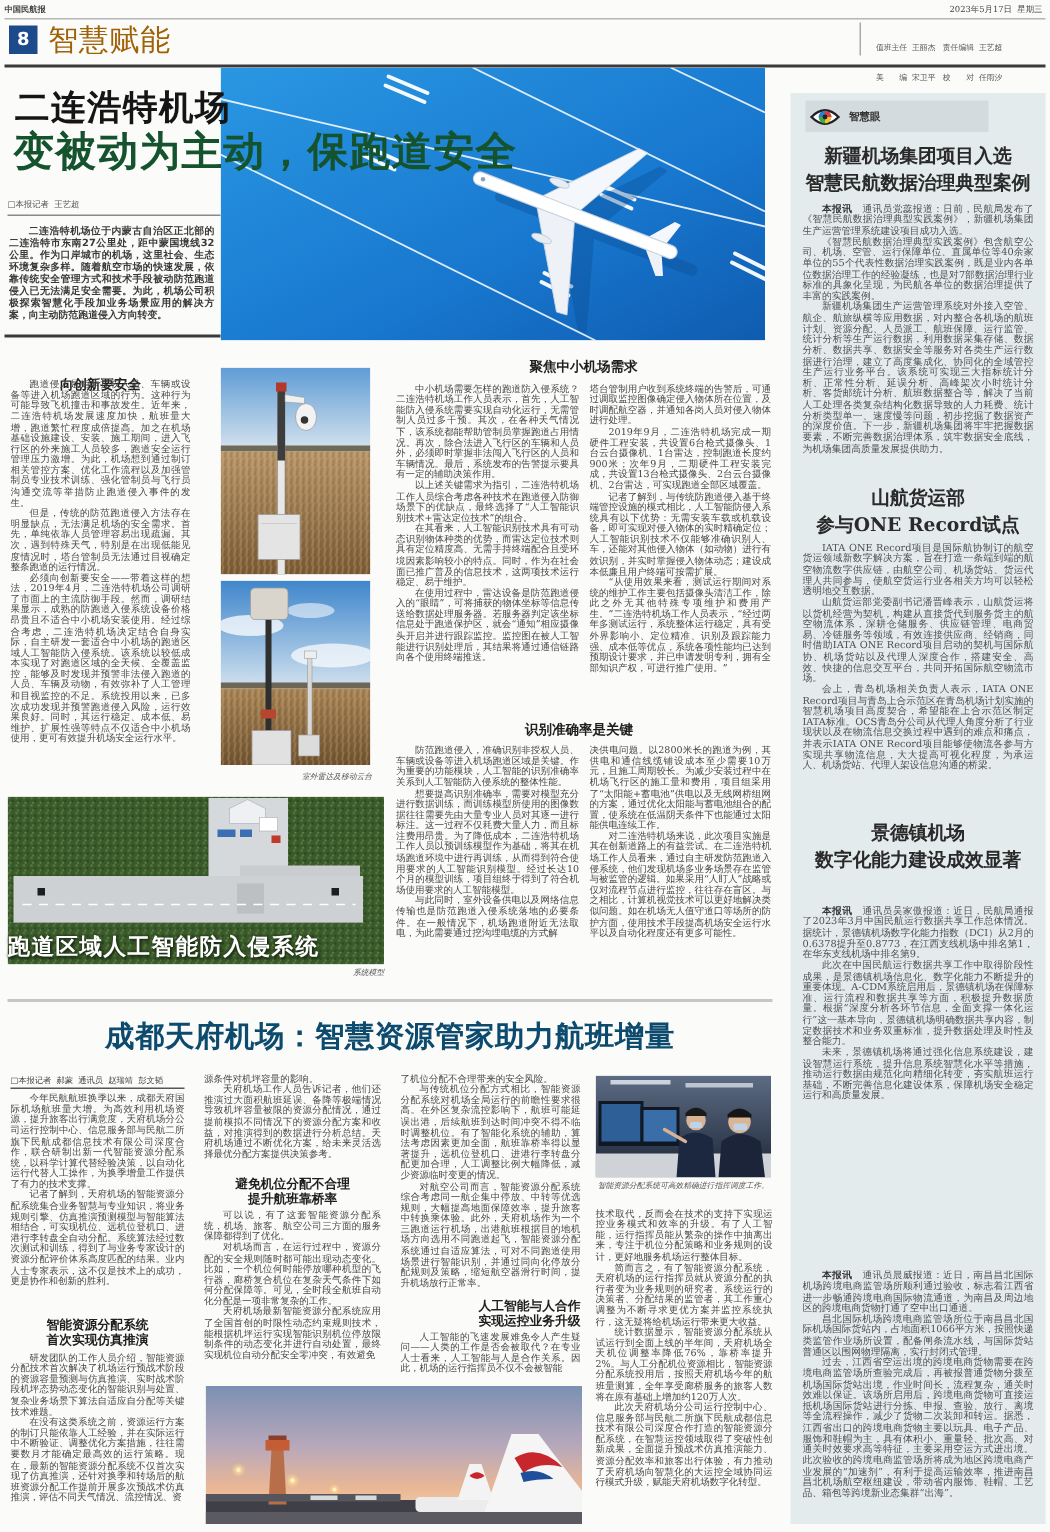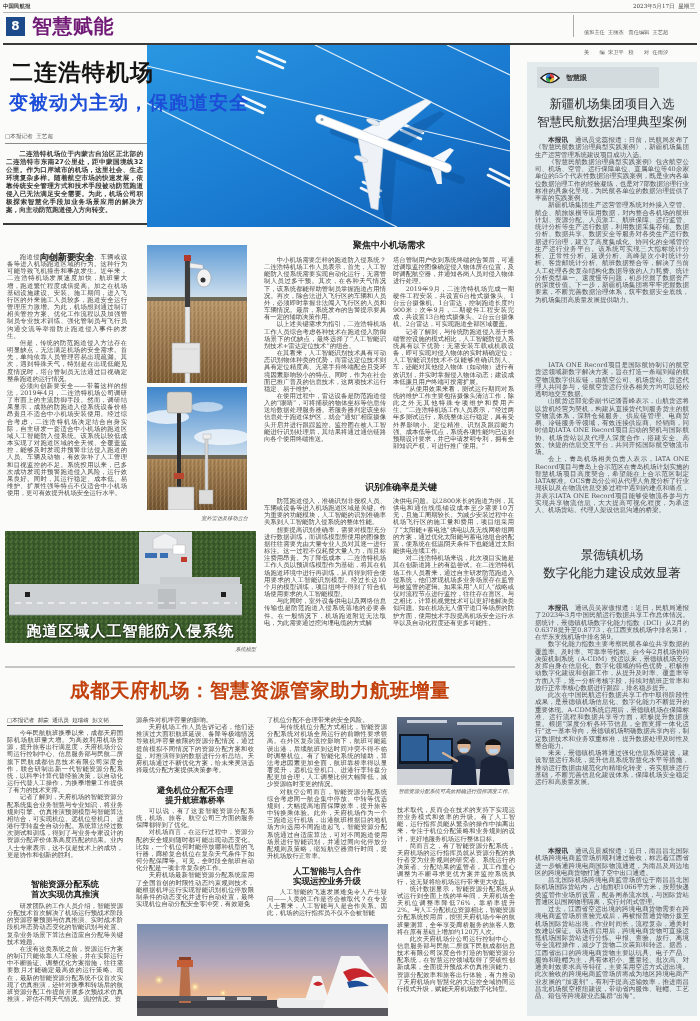--- a/index.html
+++ b/index.html
@@ -4,52 +4,52 @@
 <style>
 *{box-sizing:border-box;}
 html,body{margin:0;padding:0;background:#ffffff;}
 .page{position:relative;width:700px;height:1021px;overflow:hidden;background:#fbfbfa;color:#3c3c3c;font-family:"DejaVu Serif","Liberation Serif",serif;}
 .abs{position:absolute;}
 
 .paper-name{left:3px;top:3px;font-size:5.5px;font-weight:bold;color:#444;font-family:"DejaVu Sans","Liberation Sans",sans-serif;}
 .date{right:5px;top:3px;font-size:5.6px;color:#444;white-space:pre;}
 .rule-thin{left:3px;top:12px;width:694px;height:1px;background:#b5b5b5;}
 .pageno{left:6px;top:17px;width:19px;height:19px;background:#1d4a8a;color:#fff;font:bold 12px "DejaVu Sans","Liberation Sans",sans-serif;text-align:center;line-height:19px;}
-.section-title{left:32px;top:14px;font-size:20px;font-weight:bold;color:#701a75;letter-spacing:0.5px;line-height:24px;}
+.section-title{left:32px;top:14px;font-size:20px;font-weight:normal;color:#a16207;letter-spacing:0.5px;line-height:24px;}
 .ed-div{left:573px;top:15px;width:1px;height:22px;background:#aaa;}
 .editors{left:584px;top:16px;width:113px;font-size:5.2px;line-height:6.6px;color:#555;font-family:"DejaVu Sans","Liberation Sans",sans-serif;white-space:pre;}
 .rule-thick{left:3px;top:43px;width:694px;height:2px;background:#3a3a3a;}
 
 .hero{left:147px;top:45px;width:363px;height:182px;overflow:hidden;}
 .hero svg{display:block;}
 .lead-t1{left:10px;top:59px;font-size:23px;line-height:27px;font-weight:bold;color:#151515;font-family:"DejaVu Sans","Liberation Sans",sans-serif;letter-spacing:1px;z-index:3;white-space:nowrap;}
-.lead-t2{left:9px;top:86px;font-size:19px;line-height:32px;font-weight:bold;color:#1d4ed8;font-family:"DejaVu Sans","Liberation Sans",sans-serif;letter-spacing:1px;z-index:3;white-space:nowrap;}
+.lead-t2{left:9px;top:86px;font-size:27px;line-height:32px;font-weight:bold;color:#14532d;font-family:"DejaVu Sans","Liberation Sans",sans-serif;letter-spacing:1px;z-index:3;white-space:nowrap;}
 .lead-byline{left:5px;top:133px;width:142px;font-size:5.6px;color:#555;border-bottom:1px solid #8a8a8a;padding-bottom:2px;white-space:pre;}
 .lead-intro{left:6px;top:150px;width:137px;height:66px;overflow:hidden;font-size:6.6px;line-height:8px;font-weight:bold;color:#3a3a3a;text-align:justify;text-indent:2em;font-family:"DejaVu Sans","Liberation Sans",sans-serif;}
 .lead-rule{left:3px;top:223px;width:144px;height:2px;background:#3a3a3a;}
 
 .col{position:absolute;overflow:hidden;font-size:6.35px;line-height:7.15px;text-align:justify;color:#474747;}
 .col p{margin:0;text-indent:2em;}
 .col p.cont{text-indent:0;}
 .sub-h{position:absolute;text-align:center;font-family:"DejaVu Sans","Liberation Sans",sans-serif;font-weight:bold;color:#1f1f1f;}
 .sub-h span{display:block;}
 .photo{position:absolute;overflow:hidden;}
 .photo svg{display:block;}
 .caption{position:absolute;font-size:5.2px;line-height:6.6px;color:#555;font-style:italic;}
-.model-overlay{left:5px;top:622px;width:251px;text-align:center;font-family:"DejaVu Sans","Liberation Sans",sans-serif;font-weight:bold;font-size:15px;letter-spacing:1px;color:#ffffff;text-shadow:0 0 2px #1a2a12,1px 1px 2px #1a2a12;}
+.model-overlay{left:5px;top:622px;width:251px;font-family:"DejaVu Sans","Liberation Sans",sans-serif;font-weight:bold;font-size:15px;letter-spacing:1px;color:#ffffff;text-shadow:0 0 2px #1a2a12,1px 1px 2px #1a2a12;}
 .sep-gray{left:5px;top:666px;width:510px;height:2px;background:#c6c6c6;}
 
-.feat-title{left:5px;top:679px;width:510px;text-align:center;font-size:19.5px;line-height:24px;font-weight:bold;color:#c2410c;letter-spacing:0.5px;}
+.feat-title{left:5px;top:679px;width:510px;text-align:center;font-size:19.5px;line-height:24px;font-weight:bold;color:#0c4a6e;letter-spacing:0.5px;}
 .feat-byline{left:7px;top:717px;width:116px;font-size:5.5px;color:#444;border-bottom:1px solid #555;padding-bottom:1px;white-space:pre;}
 
 .sidebar{left:527px;top:62px;width:170px;height:954px;background:#e4ebed;}
 .badge-bar{left:537px;top:67px;width:122px;height:21px;background:#d3dbde;}
 .eye{left:540px;top:70px;width:20px;height:14px;}
 .badge-label{left:566px;top:73px;font-size:7px;font-weight:bold;color:#333;font-family:"DejaVu Sans","Liberation Sans",sans-serif;}
-.side-h{position:absolute;left:527px;width:170px;text-align:center;font-size:12.5px;font-weight:normal;line-height:18px;color:#2a2a2a;}
+.side-h{position:absolute;left:527px;width:170px;text-align:center;font-size:12.5px;font-weight:bold;line-height:18px;color:#2a2a2a;}
 .side-h span{display:block;white-space:nowrap;}
 .side-col{position:absolute;left:535px;width:154px;overflow:hidden;font-size:6.5px;line-height:7.25px;text-align:justify;color:#505050;}
 .side-col p{margin:0;text-indent:2em;}
 .side-col b{font-family:Liberation Serif, serif;color:#333;}
 </style>
 </head>
 <body>
 
 <div class="page">
 
@@ -194,21 +194,21 @@
     <p>在其看来，人工智能识别技术具有可动态识别物体种类的优势，而雷达定位技术则具有定位精度高、无需手持终端配合且受环境因素影响较小的特点。同时，作为在社会面已推广普及的信息技术，这两项技术运行稳定、易于维护。</p>
     <p>在使用过程中，雷达设备是防范跑道侵入的“眼睛”，可将捕获的物体坐标等信息传送给数据处理服务器。若服务器判定该坐标信息处于跑道保护区，就会“通知”相应摄像头开启并进行跟踪监控。监控图在被人工智能进行识别处理后，其结果将通过通信链路向各个使用终端推送。</p>
   </div>
   <div class="col" style="left:393px;top:256px;width:121px;height:222px;">
     <p class="cont">塔台管制用户收到系统终端的告警后，可通过调取监控图像确定侵入物体所在位置，及时调配航空器，并通知各岗人员对侵入物体进行处理。</p>
     <p>2019年9月，二连浩特机场完成一期硬件工程安装，共设置6台枪式摄像头、1台云台摄像机、1台雷达，控制跑道长度约900米；次年9月，二期硬件工程安装完成，共设置13台枪式摄像头、2台云台摄像机、2台雷达，可实现跑道全部区域覆盖。</p>
     <p>记者了解到，与传统防跑道侵入基于终端管控设施的模式相比，人工智能防侵入系统具有以下优势：无需安装车载或机载设备，即可实现对侵入物体的实时精确定位；人工智能识别技术不仅能够准确识别人、车，还能对其他侵入物体（如动物）进行有效识别，并实时掌握侵入物体动态；建设成本低廉且用户终端可按需扩展。</p>
     <p>“从使用效果来看，测试运行期间对系统的维护工作主要包括摄像头清洁工作，除此之外无其他特殊专项维护和费用产生。”二连浩特机场工作人员表示，“经过两年多测试运行，系统整体运行稳定，具有受外界影响小、定位精准、识别及跟踪能力强、成本低等优点，系统各项性能均已达到预期设计要求，并已申请发明专利，拥有全部知识产权，可进行推广使用。”</p>
   </div>
 
-  <div class="sub-h" style="left:276px;top:482px;width:250px;font-size:9px;line-height:11px;">识别准确率是关键</div>
+  <div class="sub-h" style="left:261px;top:482px;width:250px;font-size:9px;line-height:11px;">识别准确率是关键</div>
   <div class="col" style="left:264px;top:497px;width:122px;height:150px;">
     <p>防范跑道侵入，准确识别非授权人员、车辆或设备等进入机场跑道区域是关键。作为重要的功能模块，人工智能的识别准确率关系到人工智能防入侵系统的整体性能。</p>
     <p>想要提高识别准确率，需要对模型充分进行数据训练，而训练模型所使用的图像数据往往需要先由大量专业人员对其逐一进行标注。这一过程不仅耗费大量人力，而且标注费用昂贵。为了降低成本，二连浩特机场工作人员以预训练模型作为基础，将其在机场跑道环境中进行再训练，从而得到符合使用要求的人工智能识别模型。经过长达10个月的模型训练，项目组终于得到了符合机场使用要求的人工智能模型。</p>
     <p>与此同时，室外设备供电以及网络信息传输也是防范跑道入侵系统落地的必要条件。在一般情况下，机场跑道附近无法取电，为此需要通过挖沟埋电缆的方式解</p>
   </div>
   <div class="col" style="left:393px;top:497px;width:121px;height:150px;">
     <p class="cont">决供电问题。以2800米长的跑道为例，其供电和通信线缆铺设成本至少需要10万元，且施工周期较长。为减少安装过程中在机场飞行区的施工量和费用，项目组采用了“太阳能+蓄电池”供电以及无线网桥组网的方案，通过优化太阳能与蓄电池组合的配置，使系统在低温阴天条件下也能通过太阳能供电连续工作。</p>
     <p>对二连浩特机场来说，此次项目实施是其在创新道路上的有益尝试。在二连浩特机场工作人员看来，通过自主研发防范跑道入侵系统，他们发现机场多业务场景存在监管与被监管的逻辑。如果采用“人盯人”战略或仅对流程节点进行监控，往往存在盲区。与之相比，计算机视觉技术可以更好地解决类似问题。如在机场无人值守道口等场所的防护方面，使用技术手段提高机场安全运行水平以及自动化程度还有更多可能性。</p>
   </div>
 
@@ -271,21 +271,21 @@
     <p>可以说，有了这套智能资源分配系统，机场、旅客、航空公司三方面的服务保障都得到了优化。</p>
     <p>对机场而言，在运行过程中，资源分配的安全规则随时都可能出现动态变化。比如，一个机位何时能停放哪种机型的飞行器，廊桥复合机位在复杂天气条件下如何分配保障等。可见，全时段全航班自动化分配是一项非常复杂的工作。</p>
     <p>天府机场最新智能资源分配系统应用了全国首创的时限性动态约束规则技术，能根据机坪运行实现智能识别机位停放限制条件的动态变化并进行自动处置，最终实现机位自动分配安全零冲突，有效避免</p>
   </div>
 
   <div class="col" style="left:267px;top:716px;width:120px;height:146px;">
     <p class="cont">了机位分配不合理带来的安全风险。</p>
     <p>与传统机位分配方式相比，智能资源分配系统对机场全局运行的前瞻性要求很高。在外区复杂流控影响下，航班可能延误出港，后续航班到达时间冲突不得不临时调整机位。有了智能化系统的辅助，算法考虑因素更加全面，航班靠桥率得以显著提升，远机位登机口、进港行李转盘分配更加合理，人工调整比例大幅降低，减少资源临时变更的情况。</p>
     <p>对航空公司而言，智能资源分配系统综合考虑同一航企集中停放、中转等优选规则，大幅提高地面保障效率，提升旅客中转换乘体验。此外，天府机场作为一个三跑道运行机场，出港航班根据目的地机场方向选用不同跑道起飞，智能资源分配系统通过自适应算法，可对不同跑道使用场景进行智能识别，并通过同向化停放分配规则及策略，缩短航空器滑行时间，提升机场放行正常率。</p>
   </div>
-  <div class="sub-h" style="left:267px;top:866px;width:120px;font-size:8.5px;line-height:10px;">
+  <div class="sub-h" style="left:267px;top:866px;width:120px;font-size:8.5px;line-height:10px;text-align:right;">
     <span>人工智能与人合作</span>
     <span>实现运控业务升级</span>
   </div>
   <div class="col" style="left:267px;top:888px;width:120px;height:30px;">
     <p>人工智能的飞速发展难免令人产生疑问——人类的工作是否会被取代？在专业人士看来，人工智能与人是合作关系。因此，机场的运行指挥员不仅不会被智能</p>
   </div>
 
   <div class="photo" style="left:137px;top:924px;width:251px;height:92px;">
     <svg width="251" height="92" viewBox="0 0 251 92">
       <defs>
@@ -376,33 +376,36 @@
   <div class="side-h" style="top:95px;">
     <span>新疆机场集团项目入选</span>
     <span>智慧民航数据治理典型案例</span>
   </div>
   <div class="side-col" style="top:136px;height:178px;">
     <p><b>本报讯</b>　<span>通讯员党蕊报道：日前，民航局发布了《智慧民航数据治理典型实践案例》，新疆机场集团生产运营管理系统建设项目成功入选。</span></p>
     <p>《智慧民航数据治理典型实践案例》包含航空公司、机场、空管、运行保障单位、直属单位等40余家单位的55个代表性数据治理实践案例，既是业内各单位数据治理工作的经验凝练，也是对7部数据治理行业标准的具象化呈现，为民航各单位的数据治理提供了丰富的实践案例。</p>
     <p>新疆机场集团生产运营管理系统对外接入空管、航企、航旅纵横等应用数据，对内整合各机场的航班计划、资源分配、人员派工、航班保障、运行监管、统计分析等生产运行数据，利用数据采集存储、数据分析、数据共享、数据安全等服务对各类生产运行数据进行治理，建立了高度集成化、协同化的全域管控生产运行业务平台。该系统可实现三大指标统计分析、正常性分析、延误分析、高峰架次小时统计分析、客货邮统计分析、航班数据整合等，解决了当前人工处理各类复杂结构化数据导致的人力耗费、统计分析类型单一、速度慢等问题，初步挖掘了数据资产的深度价值。下一步，新疆机场集团将牢牢把握数据要素，不断完善数据治理体系，筑牢数据安全底线，为机场集团高质量发展提供助力。</p>
   </div>
 
+  <div class="side-h" style="top:323px;">
+    <span>山航货运部</span>
+    <span>参与ONE Record试点</span>
+  </div>
   <div class="side-col" style="top:362px;height:193px;">
     <p>IATA ONE Record项目是国际航协制订的航空货运领域新数字解决方案，旨在打造一条端到端的航空物流数字供应链，由航空公司、机场货站、货运代理人共同参与，使航空货运行业各相关方均可以轻松透明地交互数据。</p>
     <p>山航货运部党委副书记潘晋峰表示，山航货运将以货机经营为契机，构建从直接货代到服务货主的航空物流体系，深耕仓储服务、供应链管理、电商贸易、冷链服务等领域，有效连接供应商、经销商，同时借助IATA ONE Record项目启动的契机与国际航协、机场货站以及代理人深度合作，搭建安全、高效、快捷的信息交互平台，共同开拓国际航空物流市场。</p>
     <p>会上，青岛机场相关负责人表示，IATA ONE Record项目与青岛上合示范区在青岛机场计划实施的智慧机场项目高度契合，希望能在上合示范区制定IATA标准。OCS青岛分公司从代理人角度分析了行业现状以及在物流信息交换过程中遇到的难点和痛点，并表示IATA ONE Record项目能够使物流各参与方实现共享物流信息，大大提高可视化程度，为承运人、机场货站、代理人架设信息沟通的桥梁。</p>
   </div>
 
   <div class="side-h" style="top:546px;">
     <span>景德镇机场</span>
     <span>数字化能力建设成效显著</span>
   </div>
   <div class="side-col" style="top:604px;height:193px;">
     <p><b>本报讯</b>　<span>通讯员吴家傲报道：近日，民航局通报了2023年3月中国民航运行数据共享工作总体情况。据统计，景德镇机场数字化能力指数（DCI）从2月的0.6378提升至0.8773，在江西支线机场中排名第1，在华东支线机场中排名第9。</span></p>
-    <p>数字化能力指数主要考察民航各单位共享数据的覆盖率、及时率、可靠率等指标。自今年2月机场协同决策机制系统（A-CDM）投运以来，景德镇机场充分发挥自身在信息化、数字化领域的特色优势，积极推动数字化建设和创新工作，从提升及时率、覆盖率等方面入手，逐一分析考核字段，持续对航班正常率和放行正常率核心数据进行跟踪，排名稳步提升。</p>
     <p>此次在中国民航运行数据共享工作中取得阶段性成果，是景德镇机场信息化、数字化能力不断提升的重要体现。A-CDM系统启用后，景德镇机场在保障标准、运行流程和数据共享等方面，积极提升数据质量。根据“深度分析各环节信息，全面支撑一体化运行”这一基本导向，景德镇机场明确数据共享内容，制定数据技术和业务双重标准，提升数据处理及时性及整合能力。</p>
     <p>未来，景德镇机场将通过强化信息系统建设，建设智慧运行系统，提升信息系统智慧化水平等措施，推动运行数据由规范化向精细化转变，夯实航班运行基础，不断完善信息化建设体系，保障机场安全稳定运行和高质量发展。</p>
   </div>
 
   <div class="side-col" style="top:847px;height:163px;">
     <p><b>本报讯</b>　<span>通讯员晨威报道：近日，南昌昌北国际机场跨境电商监管场所顺利通过验收，标志着江西省进一步畅通跨境电商国际物流通道，为南昌及周边地区的跨境电商货物打通了空中出口通道。</span></p>
     <p>昌北国际机场跨境电商监管场所位于南昌昌北国际机场国际货站内，占地面积1066平方米，按照快递类监管作业场所设置，配备闸条流水线，与国际货站普通区以围网物理隔离，实行封闭式管理。</p>
     <p>过去，江西省空运出境的跨境电商货物需要在跨境电商监管场所查验完成后，再被报普通货物分拨至机场国际货站出境，作业时间长，流程复杂，通关时效难以保证。该场所启用后，跨境电商货物可直接运抵机场国际货站进行分拣、申报、查验、放行、离境等全流程操作，减少了货物二次装卸和转运。据悉，江西省出口的跨境电商货物主要以玩具、电子产品、服饰和鞋帽为主，具有体积小、重量轻、批次高、对通关时效要求高等特征，主要采用空运方式进出境。此次验收的跨境电商监管场所将成为地区跨境电商产业发展的“加速剂”，有利于提高运输效率，推进南昌昌北机场航空枢纽建设，带动省内服饰、鞋帽、工艺品、箱包等跨境新业态集群“出海”。</p>
   </div>
 

